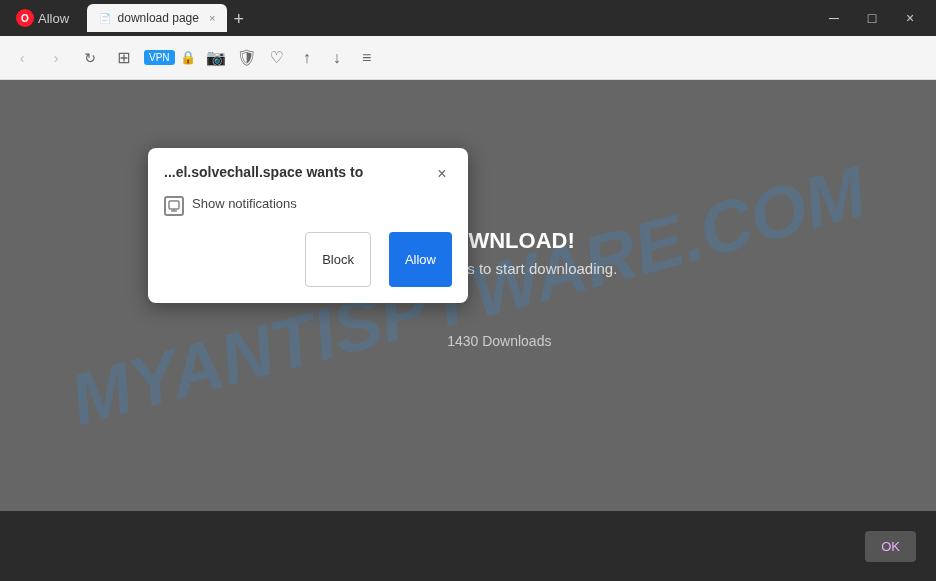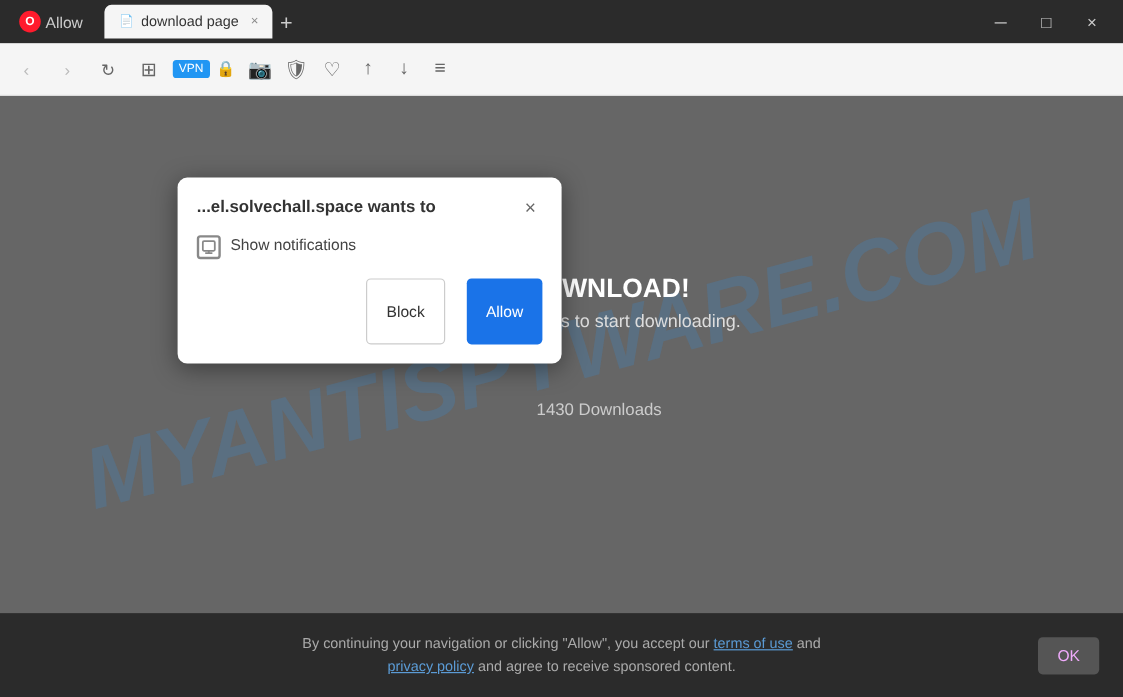--- a/index.html
+++ b/index.html
@@ -319,18 +319,15 @@
         <span>Show notifications</span>
       </div>
       <div class="dialog-actions">
         <button class="btn-block">Block</button>
         <button class="btn-allow">Allow</button>
       </div>
     </div>
   </div>
 
   <div class="bottom-bar">
-    <div class="bottom-text">
-      <span>By continuing your navigation or clicking "Allow", you accept our </span><span class="bottom-link">terms of use</span><span> and </span><br><span class="bottom-link">privacy policy</span><span> and agree to receive sponsored content.</span>
-    </div>
     <button class="ok-btn">OK</button>
   </div>
 </div>
 
 </body></html>

